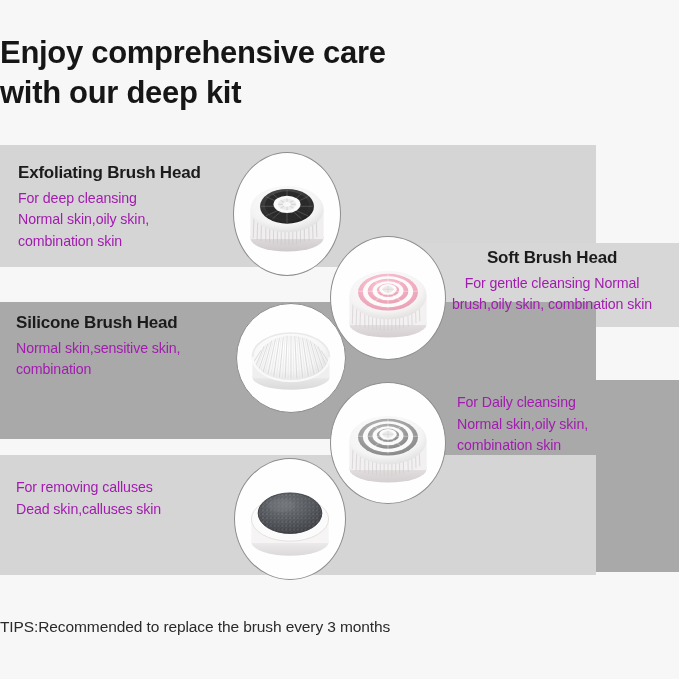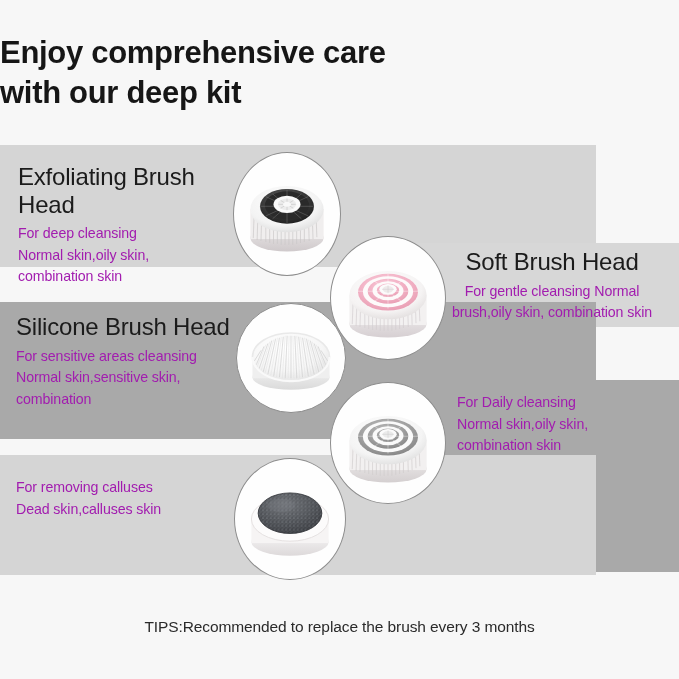--- a/index.html
+++ b/index.html
@@ -51,22 +51,22 @@
     position: absolute;
     box-sizing: border-box;
   }
   .bt-1 { left: 18px;  top: 163px; width: 225px; }
   .bt-2 { left: 443px; top: 248px; width: 218px; text-align: center; }
   .bt-3 { left: 16px;  top: 313px; width: 235px; }
   .bt-4 { left: 457px; top: 392px; width: 215px; }
   .bt-5 { left: 16px;  top: 477px; width: 225px; }
 
   .head-title {
-    font-size: 24px;
-    font-weight: normal;
+    font-size: 17px;
+    font-weight: bold;
     color: #1b1b1b;
     line-height: 1.15;
     margin: 0 0 5px 0;
     letter-spacing: -0.2px;
   }
   .head-desc {
     font-size: 14.2px;
     font-weight: normal;
     color: #a21caf;
     line-height: 1.52;
@@ -95,21 +95,21 @@
     left: 0; top: 0; right: 0; bottom: 0;
   }
   .pw svg { width: 100%; height: 100%; display: block; }
 
   
   .tips {
     position: absolute;
     left: 0;
     top: 618px;
     width: 679px;
-    text-align: center;
+    text-align: left;
     font-size: 15.5px;
     color: #2a2a2a;
     letter-spacing: -0.1px;
   }
 </style>
 </head>
 <body>
 
 <div class="page">
 
@@ -137,21 +137,20 @@
     <div class="head-title">Soft Brush Head</div>
     <div class="head-desc">
       <span class="dline">For gentle cleansing Normal</span>
       <span class="dline">brush,oily skin, combination skin</span>
     </div>
   </div>
 
   <div class="band-text bt-3">
     <div class="head-title">Silicone Brush Head</div>
     <div class="head-desc">
-      <span class="dline">For sensitive areas cleansing</span>
       <span class="dline">Normal skin,sensitive skin,</span>
       <span class="dline">combination</span>
     </div>
   </div>
 
   <div class="band-text bt-4">
     <div class="head-desc">
       <span class="dline">For Daily cleansing</span>
       <span class="dline">Normal skin,oily skin,</span>
       <span class="dline">combination skin</span>

